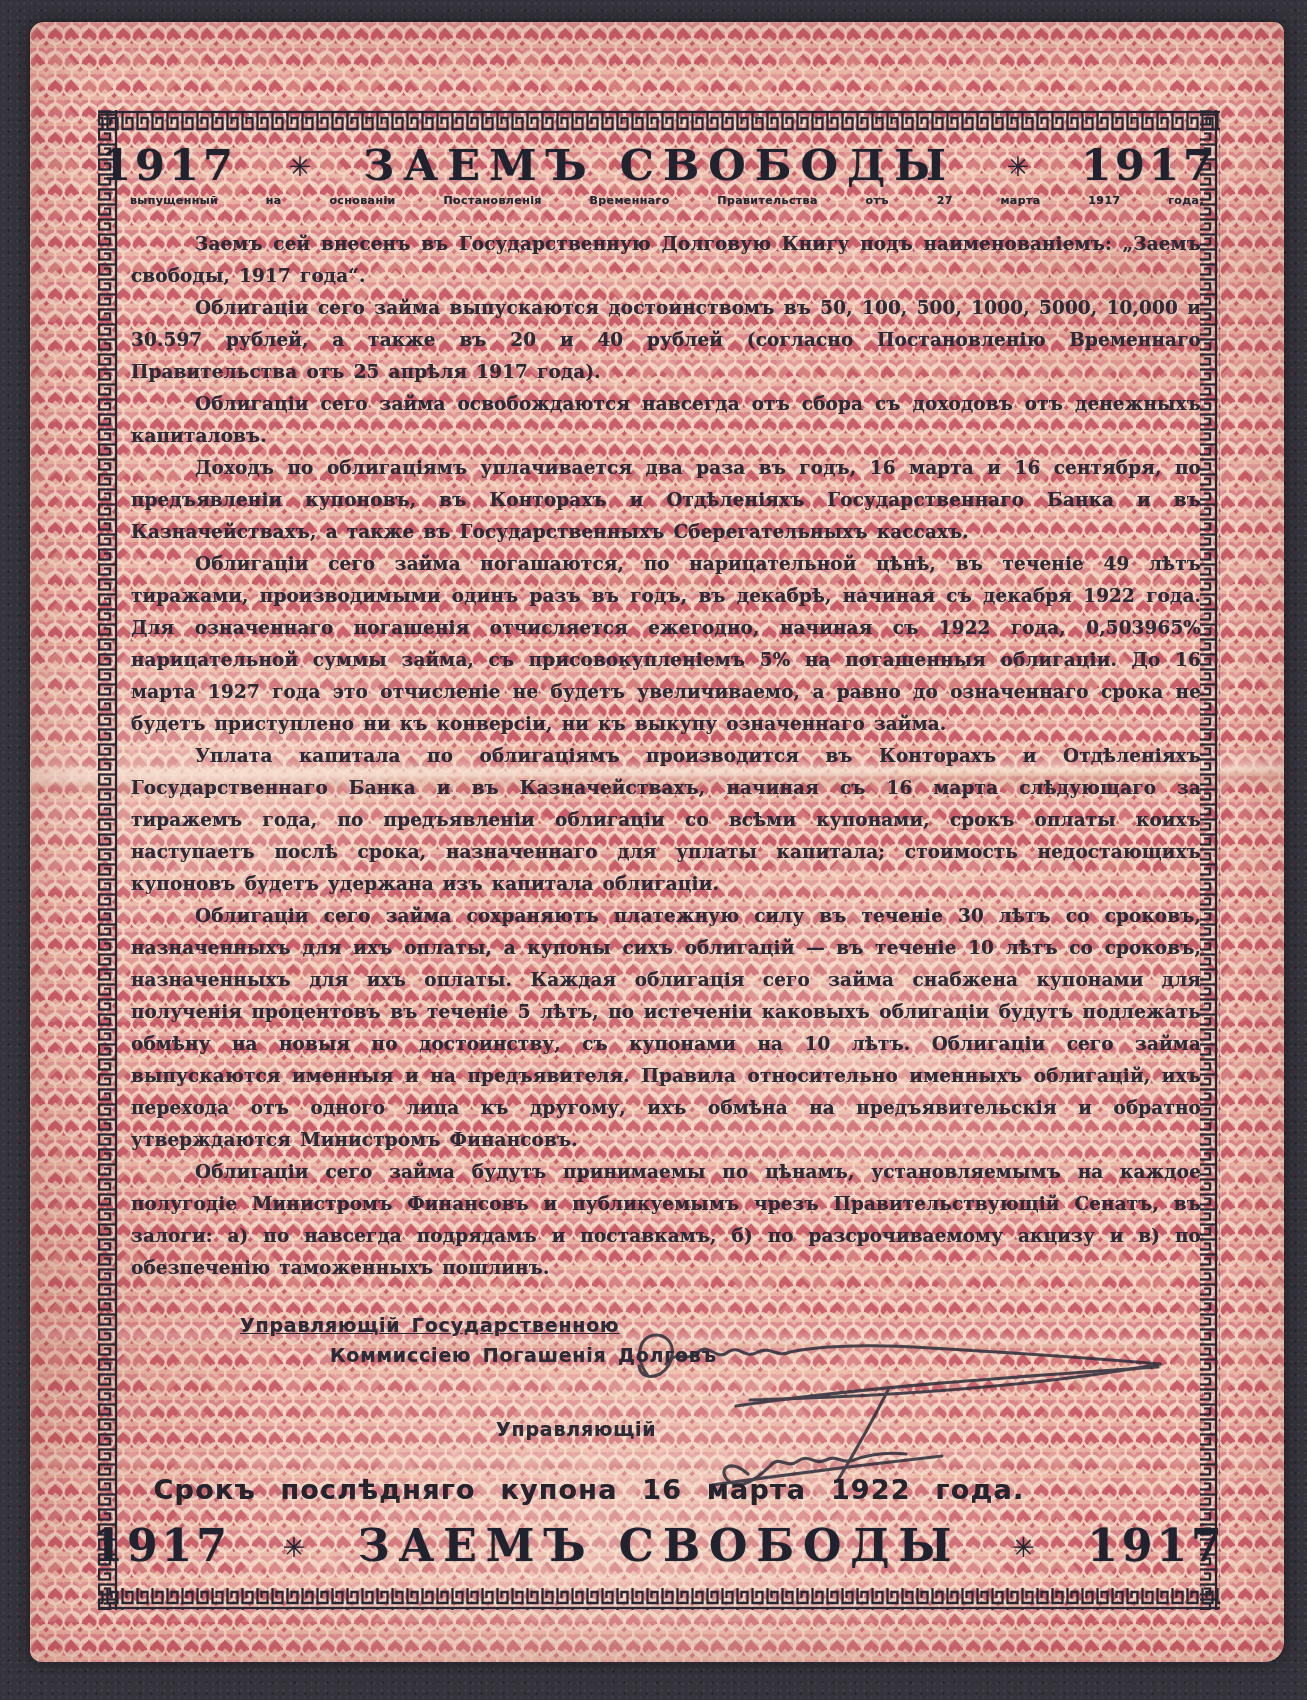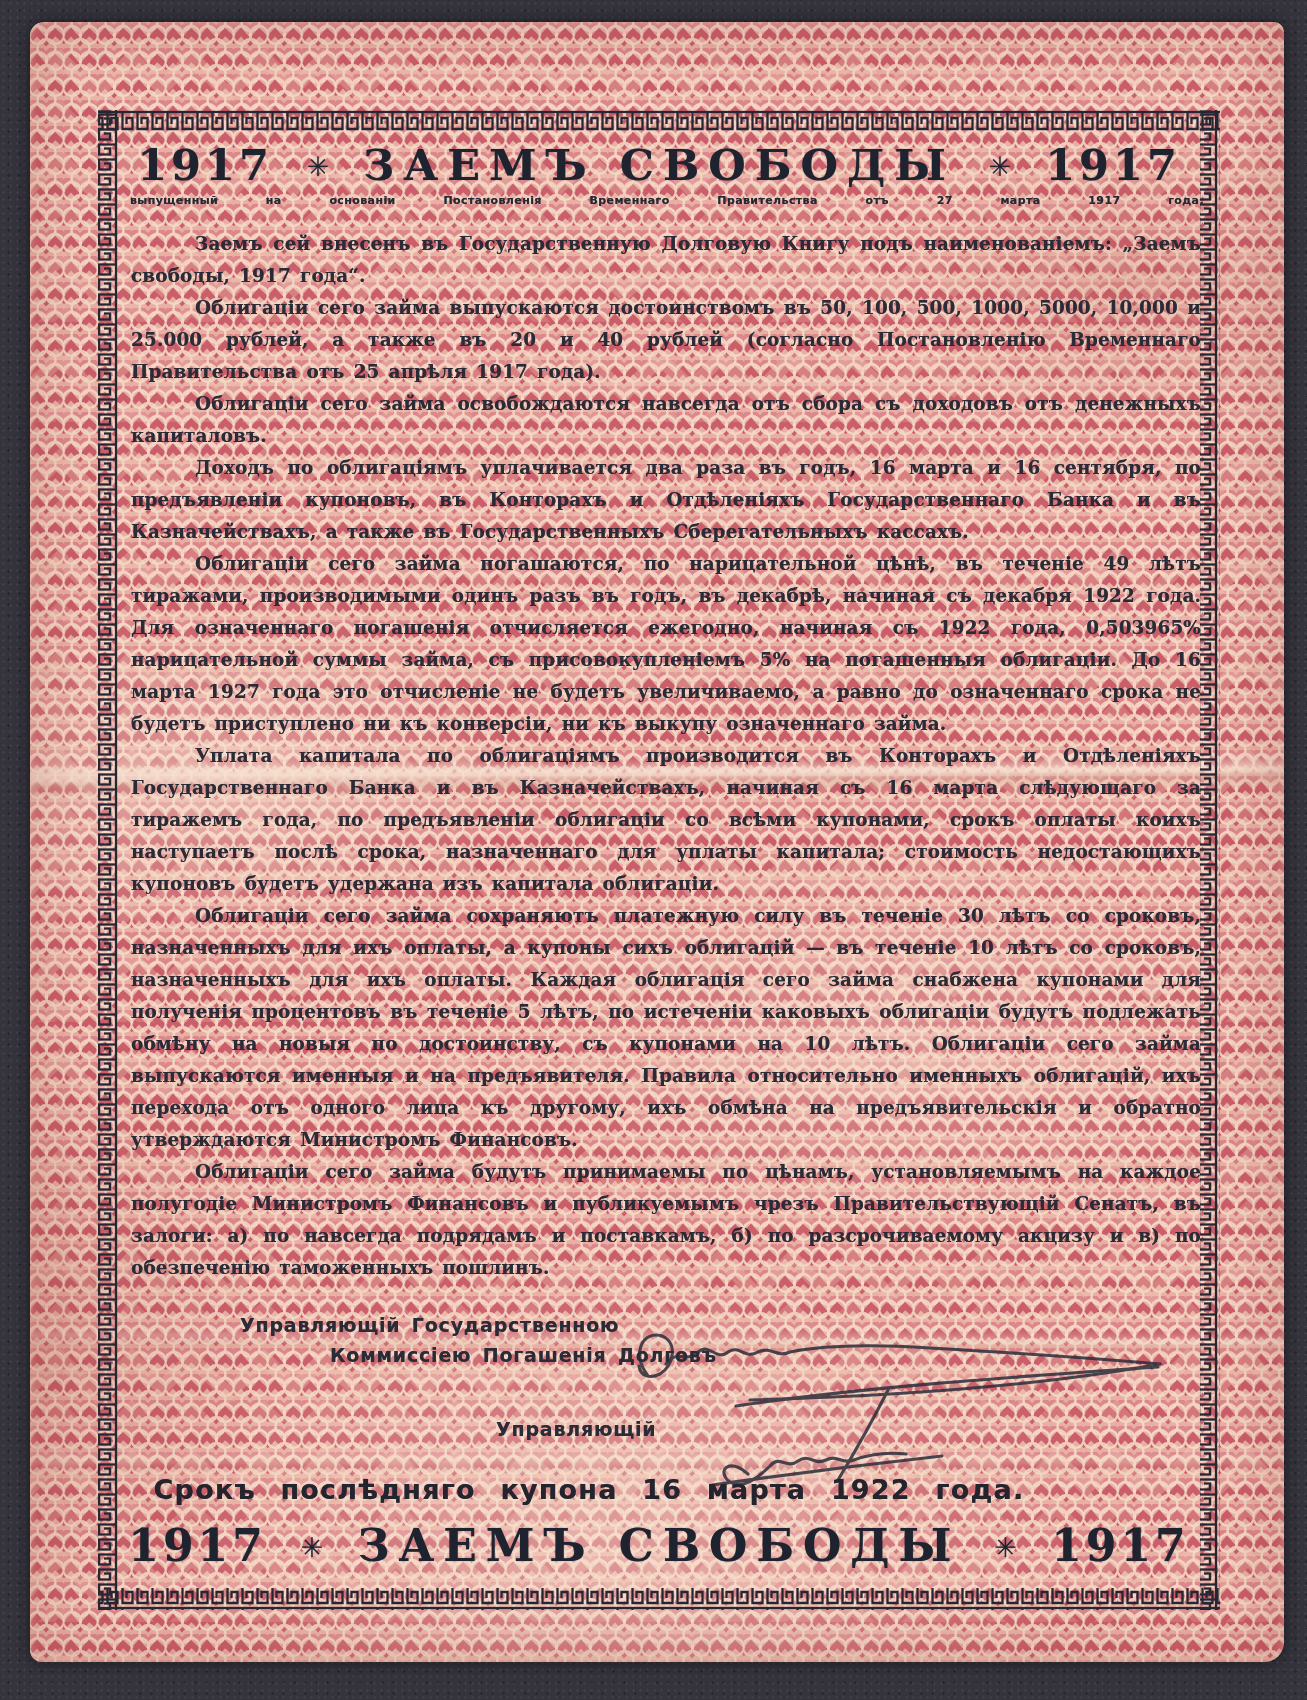--- a/index.html
+++ b/index.html
@@ -48,21 +48,21 @@
     filter: blur(2px);
   }
   .crease.c1 { top: 736px; height: 36px; transform: rotate(-0.45deg); }
   .crease.c2 { top: 1306px; height: 26px; opacity: 0.55; transform: rotate(0.3deg); }
   .crease.c3 { top: 1430px; height: 22px; opacity: 0.35; }
 
   .content { position: absolute; inset: 0; color: #26272f; }
 
   .bigtitle {
     position: absolute; left: 68px; width: 1122px;
-    display: flex; justify-content: center; align-items: baseline; gap: 34px;
+    display: flex; justify-content: center; align-items: baseline; gap: 52px;
     font-weight: 700; color: #1f2330;
     text-shadow: 0 0 1px rgba(25,28,45,0.55);
   }
   .bigtitle .yr { letter-spacing: 4px; }
   .bigtitle .ttl { letter-spacing: 9px; white-space: nowrap; }
   .bigtitle .sep { font-family: "DejaVu Sans", sans-serif; font-size: 0.62em; position: relative; top: -4px; }
   .title-top { top: 118px; font-size: 43px; }
   .title-bottom { top: 1498px; font-size: 44px; }
 
   .subtitle {
@@ -80,21 +80,21 @@
     text-align: justify; color: #2a2b36;
     text-shadow: 0 0 0.6px rgba(32,33,48,0.55);
   }
   .body-text p { margin: 0; text-indent: 64px; }
 
   .siglabel {
     position: absolute; font-family: "DejaVu Sans", sans-serif;
     font-weight: 700; font-size: 19px; letter-spacing: 0.8px; word-spacing: 4px;
     color: #2a2b36; text-shadow: 0 0 0.5px rgba(30,32,50,0.55);
   }
-  .sl1 { left: 210px; top: 1292px; }
+  .sl1 { left: 210px; top: 1292px; text-decoration: underline; }
   .sl2 { left: 300px; top: 1322px; }
   .sl3 { left: 466px; top: 1396px; }
 
   .signatures { position: absolute; left: 540px; top: 1282px; width: 660px; height: 190px; }
 
   .coupon-line {
     position: absolute; left: 68px; top: 1452px; width: 982px;
     text-align: center; font-family: "DejaVu Sans", sans-serif;
     font-weight: 700; font-size: 27px; letter-spacing: 1.2px; word-spacing: 14px;
     color: #23242e; text-shadow: 0 0 0.6px rgba(28,30,46,0.6);
@@ -166,21 +166,21 @@
         <span class="sep">✳</span>
         <span class="ttl">ЗАЕМЪ СВОБОДЫ</span>
         <span class="sep">✳</span>
         <span class="yr">1917</span>
       </div>
 
       <div class="subtitle">выпущенный на основаніи Постановленія Временнаго Правительства отъ 27 марта 1917 года.</div>
 
       <div class="body-text">
         <p>Заемъ сей внесенъ въ Государственную Долговую Книгу подъ наименованіемъ: „Заемъ свободы, 1917 года“.</p>
-        <p>Облигаціи сего займа выпускаются достоинствомъ въ 50, 100, 500, 1000, 5000, 10,000 и 25.000 рублей, а также въ 20 и 40 рублей (согласно Постановленію Временнаго Правительства отъ 25 апрѣля 1917 года).</p>
+        <p>Облигаціи сего займа выпускаются достоинствомъ въ 50, 100, 500, 1000, 5000, 10,000 и 30.597 рублей, а также въ 20 и 40 рублей (согласно Постановленію Временнаго Правительства отъ 25 апрѣля 1917 года).</p>
         <p>Облигаціи сего займа освобождаются навсегда отъ сбора съ доходовъ отъ денежныхъ капиталовъ.</p>
         <p>Доходъ по облигаціямъ уплачивается два раза въ годъ, 16 марта и 16 сентября, по предъявленіи купоновъ, въ Конторахъ и Отдѣленіяхъ Государственнаго Банка и въ Казначействахъ, а также въ Государственныхъ Сберегательныхъ кассахъ.</p>
         <p>Облигаціи сего займа погашаются, по нарицательной цѣнѣ, въ теченіе 49 лѣтъ тиражами, производимыми одинъ разъ въ годъ, въ декабрѣ, начиная съ декабря 1922 года. Для означеннаго погашенія отчисляется ежегодно, начиная съ 1922 года, 0,503965% нарицательной суммы займа, съ присовокупленіемъ 5% на погашенныя облигаціи. До 16 марта 1927 года это отчисленіе не будетъ увеличиваемо, а равно до означеннаго срока не будетъ приступлено ни къ конверсіи, ни къ выкупу означеннаго займа.</p>
         <p>Уплата капитала по облигаціямъ производится въ Конторахъ и Отдѣленіяхъ Государственнаго Банка и въ Казначействахъ, начиная съ 16 марта слѣдующаго за тиражемъ года, по предъявленіи облигаціи со всѣми купонами, срокъ оплаты коихъ наступаетъ послѣ срока, назначеннаго для уплаты капитала; стоимость недостающихъ купоновъ будетъ удержана изъ капитала облигаціи.</p>
         <p>Облигаціи сего займа сохраняютъ платежную силу въ теченіе 30 лѣтъ со сроковъ, назначенныхъ для ихъ оплаты, а купоны сихъ облигацій — въ теченіе 10 лѣтъ со сроковъ, назначенныхъ для ихъ оплаты. Каждая облигація сего займа снабжена купонами для полученія процентовъ въ теченіе 5 лѣтъ, по истеченіи каковыхъ облигаціи будутъ подлежать обмѣну на новыя по достоинству, съ купонами на 10 лѣтъ. Облигаціи сего займа выпускаются именныя и на предъявителя. Правила относительно именныхъ облигацій, ихъ перехода отъ одного лица къ другому, ихъ обмѣна на предъявительскія и обратно утверждаются Министромъ Финансовъ.</p>
         <p>Облигаціи сего займа будутъ принимаемы по цѣнамъ, установляемымъ на каждое полугодіе Министромъ Финансовъ и публикуемымъ чрезъ Правительствующій Сенатъ, въ залоги: а) по навсегда подрядамъ и поставкамъ, б) по разсрочиваемому акцизу и в) по обезпеченію таможенныхъ пошлинъ.</p>
       </div>
 
       <div class="siglabel sl1">Управляющій Государственною</div>
       <div class="siglabel sl2">Коммиссіею Погашенія Долговъ</div>

